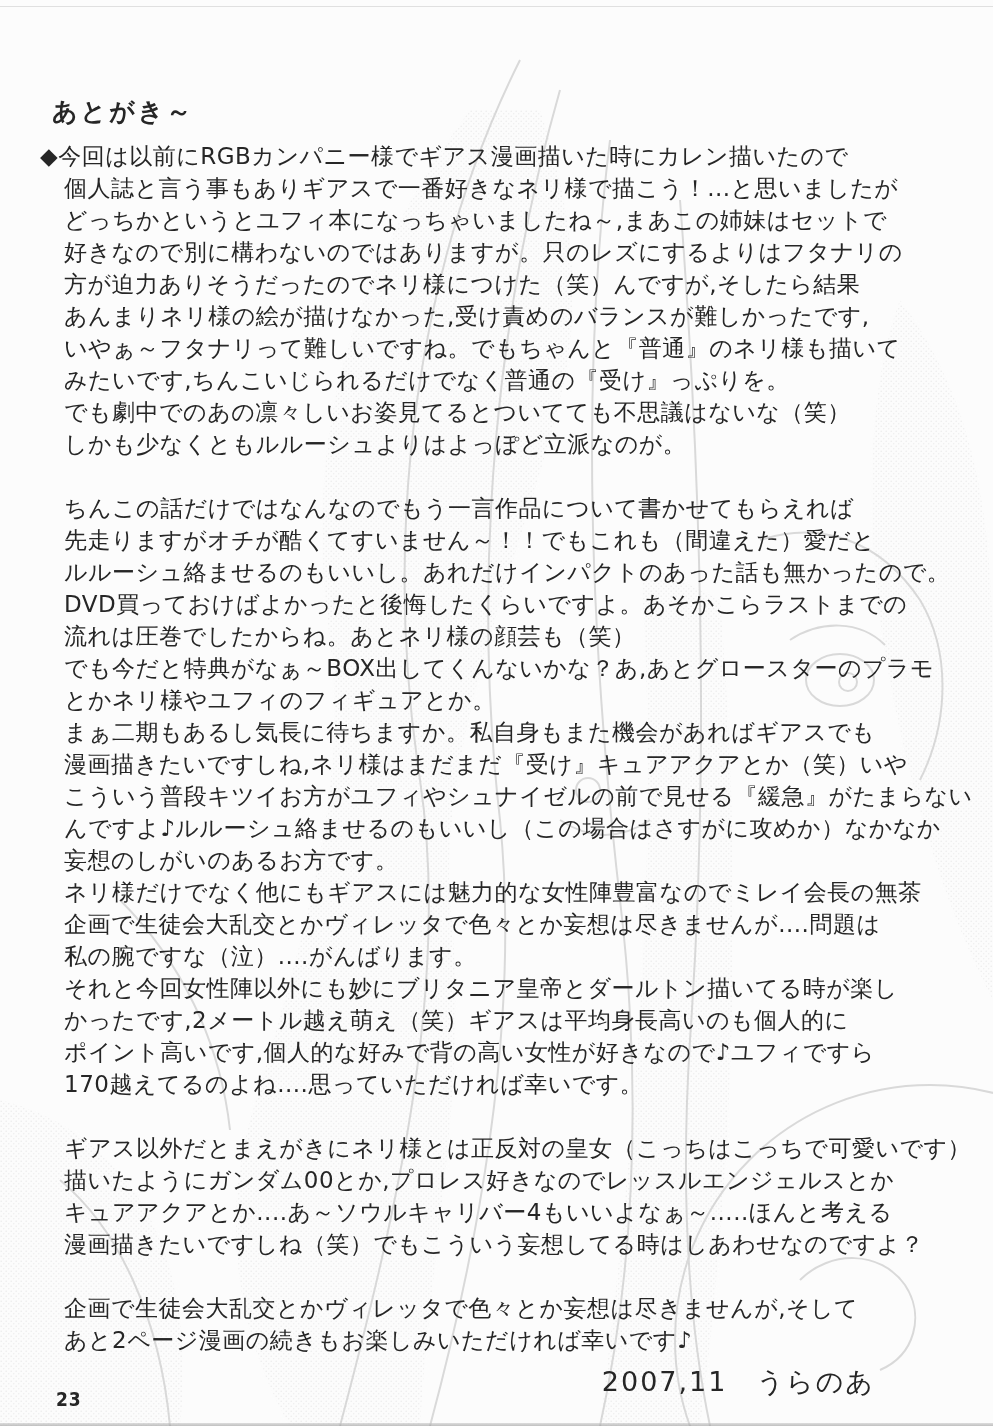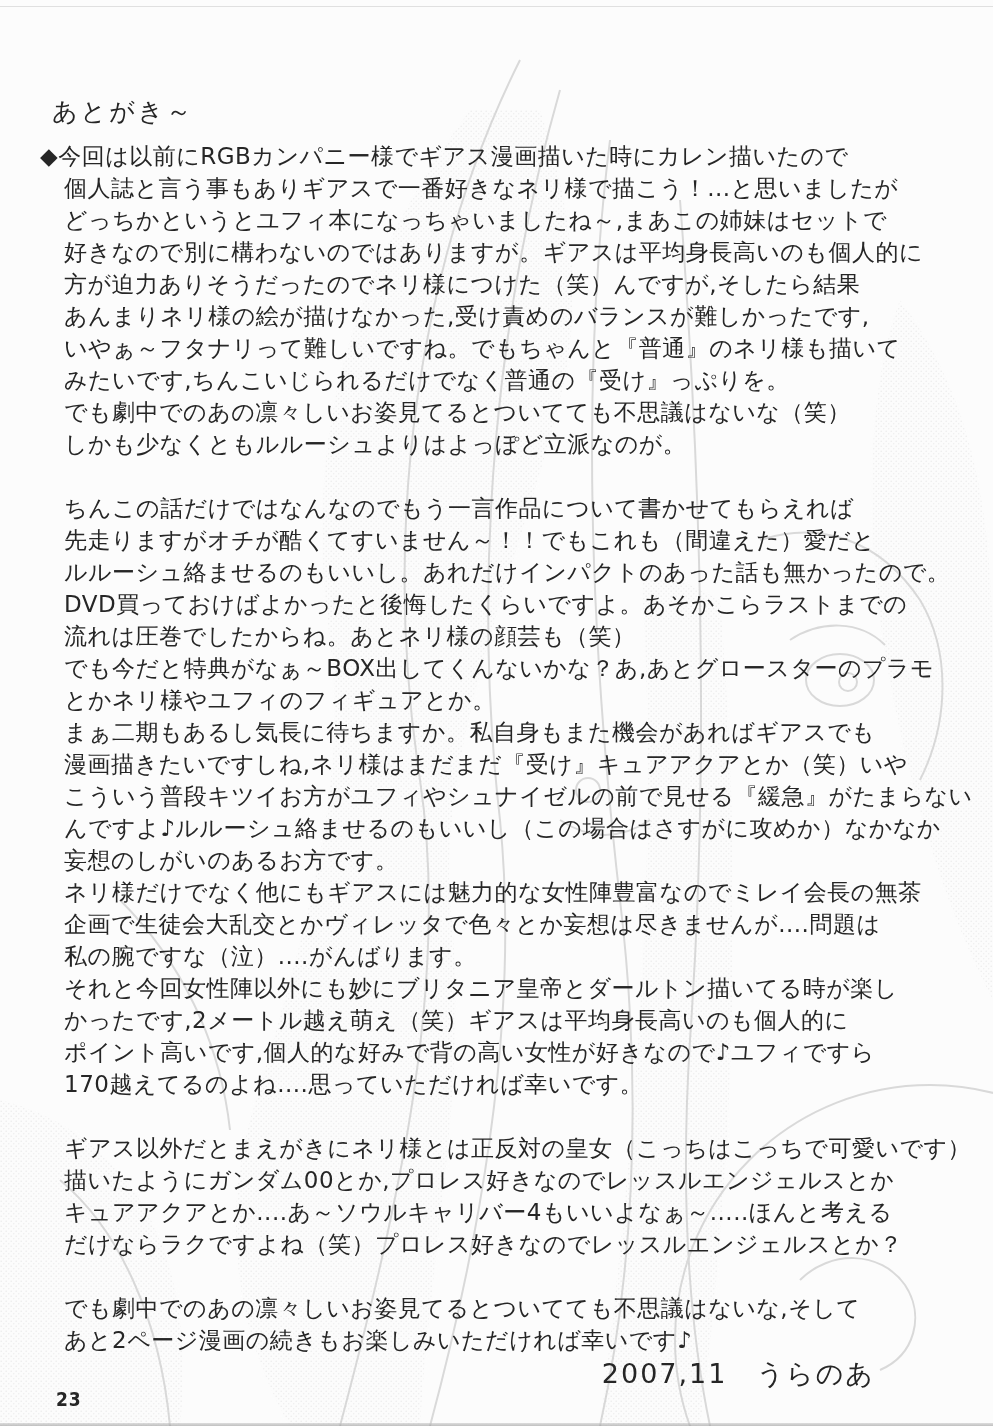--- a/index.html
+++ b/index.html
@@ -46,41 +46,42 @@
     position: absolute;
     left: 40px;
     top: 96px;
     width: 923px;
     z-index: 2;
   }
   .heading {
     font-size: 25px;
     line-height: 32px;
     margin: 0 0 12px 12px;
-    font-weight: normal;
+    font-weight: bold;
     letter-spacing: 3px;
     white-space: nowrap;
   }
   .para {
     margin: 8px 0 0 24px;
   }
   .para + .para {
     margin-top: 32px;
   }
   .line {
     font-size: 23px;
     line-height: 32px;
     letter-spacing: 0.5px;
     white-space: nowrap;
   }
   
   .para-1 .line:first-child {
     margin-left: -24px;
   }
   .signature {
+    margin-top: 8px;
     font-size: 27px;
     line-height: 36px;
     text-align: right;
     padding-right: 88px;
     letter-spacing: 2px;
     white-space: nowrap;
   }
   .page-number {
     position: absolute;
     left: 56px;
@@ -139,21 +140,21 @@
     </g>
   </svg>
 
   <main class="content">
     <h1 class="heading">あとがき～</h1>
 
     <section class="para para-1">
         <div class="line">◆今回は以前にRGBカンパニー様でギアス漫画描いた時にカレン描いたので</div>
         <div class="line">個人誌と言う事もありギアスで一番好きなネリ様で描こう！...と思いましたが</div>
         <div class="line">どっちかというとユフィ本になっちゃいましたね～,まあこの姉妹はセットで</div>
-        <div class="line">好きなので別に構わないのではありますが。ギアスは平均身長高いのも個人的に</div>
+        <div class="line">好きなので別に構わないのではありますが。只のレズにするよりはフタナリの</div>
         <div class="line">方が迫力ありそうだったのでネリ様につけた（笑）んですが,そしたら結果</div>
         <div class="line">あんまりネリ様の絵が描けなかった,受け責めのバランスが難しかったです,</div>
         <div class="line">いやぁ～フタナリって難しいですね。でもちゃんと『普通』のネリ様も描いて</div>
         <div class="line">みたいです,ちんこいじられるだけでなく普通の『受け』っぷりを。</div>
         <div class="line">でも劇中でのあの凛々しいお姿見てるとついてても不思議はないな（笑）</div>
         <div class="line">しかも少なくともルルーシュよりはよっぽど立派なのが。</div>
       </section>
 
     <section class="para">
         <div class="line">ちんこの話だけではなんなのでもう一言作品について書かせてもらえれば</div>
@@ -174,25 +175,25 @@
         <div class="line">それと今回女性陣以外にも妙にブリタニア皇帝とダールトン描いてる時が楽し</div>
         <div class="line">かったです,2メートル越え萌え（笑）ギアスは平均身長高いのも個人的に</div>
         <div class="line">ポイント高いです,個人的な好みで背の高い女性が好きなので♪ユフィですら</div>
         <div class="line">170越えてるのよね....思っていただければ幸いです。</div>
       </section>
 
     <section class="para">
         <div class="line">ギアス以外だとまえがきにネリ様とは正反対の皇女（こっちはこっちで可愛いです）</div>
         <div class="line">描いたようにガンダム00とか,プロレス好きなのでレッスルエンジェルスとか</div>
         <div class="line">キュアアクアとか....あ～ソウルキャリバー4もいいよなぁ～.....ほんと考える</div>
-        <div class="line">だけならラクですよね（笑）プロレス好きなのでレッスルエンジェルスとか？</div>
+        <div class="line">漫画描きたいですしね（笑）でもこういう妄想してる時はしあわせなのですよ？</div>
       </section>
 
     <section class="para">
-        <div class="line">でも劇中でのあの凛々しいお姿見てるとついてても不思議はないな,そして</div>
+        <div class="line">企画で生徒会大乱交とかヴィレッタで色々とか妄想は尽きませんが,そして</div>
         <div class="line">あと2ページ漫画の続きもお楽しみいただければ幸いです♪</div>
       </section>
 
     <div class="signature">2007,11　うらのあ</div>
   </main>
 
   <div class="page-number">23</div>
 </div>
 
 </body></html>

